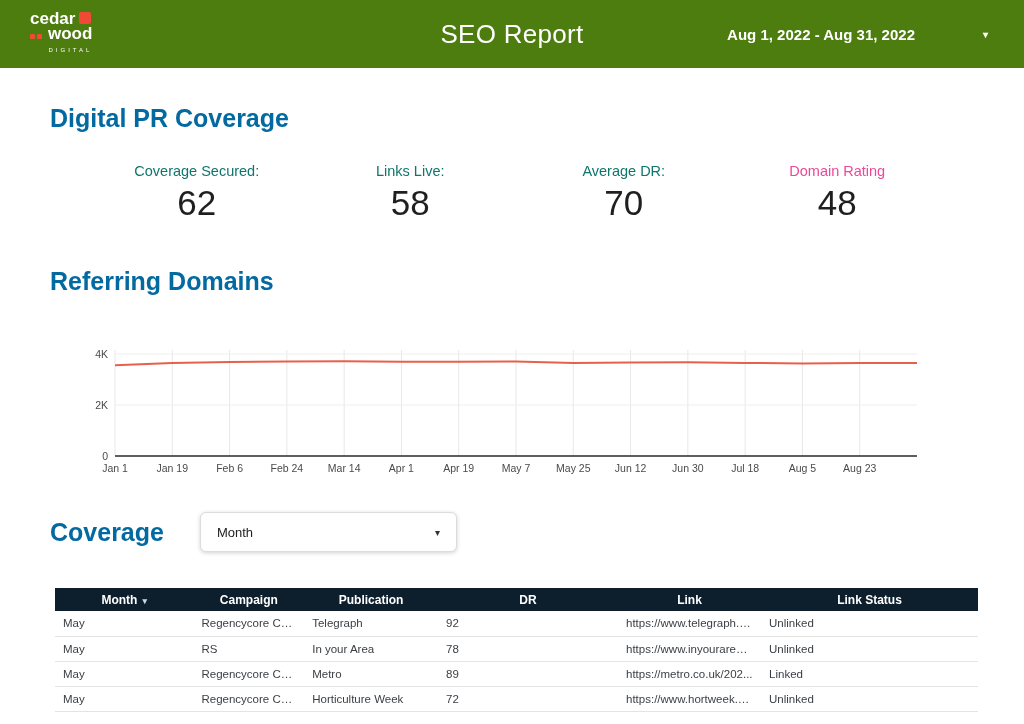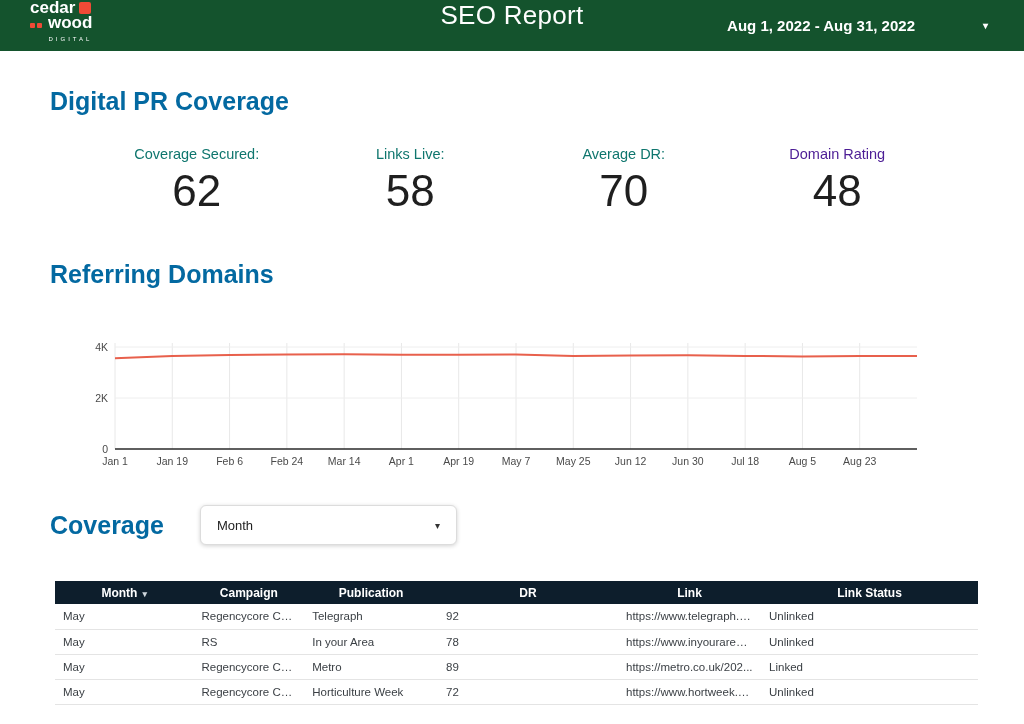--- a/index.html
+++ b/index.html
@@ -1,37 +1,37 @@
 <!DOCTYPE html>
 <html><head>
 <meta charset="utf-8">
 <style>
   *{box-sizing:border-box;margin:0;padding:0}
   html,body{width:1024px;height:724px}
   body{font-family:"Liberation Sans",sans-serif;background:#fff;overflow:hidden;color:#212121}
 
   
-  .header{height:51px;background:#14532d;display:flex;padding:0 30px;position:relative}
+  .header{height:68px;background:#4d7c0f;display:flex;align-items:center;padding:0 30px;position:relative}
   .logo{display:flex;flex-direction:column;line-height:15px;color:#fff;font-weight:700;font-size:17px}
   .logo-row{display:flex;align-items:center;gap:4px}
   .sq{width:12px;height:12px;background:#f04a36;border-radius:2px;display:inline-block}
   .sq-sm{width:5px;height:5px;background:#f04a36;border-radius:1px;display:inline-block;margin-right:2px}
   .logo-sub{font-size:6px;font-weight:400;letter-spacing:3px;color:#fff;text-align:right;margin-top:2px}
   .report-title{position:absolute;left:50%;transform:translateX(-50%);color:#fff;font-size:26px;font-weight:400;letter-spacing:.3px}
   .date-select{margin-left:auto;display:flex;align-items:center;gap:68px;color:#fff;font-size:15px;font-weight:600;cursor:pointer;padding-right:6px}
   .caret{font-size:10px;color:#fff}
 
   
   .section-title{font-size:25px;font-weight:700;color:#0369a1;margin-left:50px}
   .pr-title{margin-top:36px}
   .metrics{display:flex;margin:30px 80px 0 90px}
   .metric{flex:1;text-align:center}
   .m-label{font-size:14.5px;color:#0f766e}
-  .m-label.muted{color:#4c1d95}
-  .m-value{font-size:44px;font-weight:400;color:#1f1f1f;margin-top:4px}
+  .m-label.muted{color:#ec4899}
+  .m-value{font-size:35px;font-weight:400;color:#1f1f1f;margin-top:4px}
   .rd-title{margin-top:44px}
 
   
   .chart-wrap{margin:40px 0 0 87px}
   .xt{font-size:10.5px;fill:#4a4a4a}
   .yt{font-size:10.5px;fill:#4a4a4a}
 
   
   .coverage-row{display:flex;align-items:center;margin:24px 0 0 50px;gap:36px}
   .coverage-row .section-title{margin-left:0}

